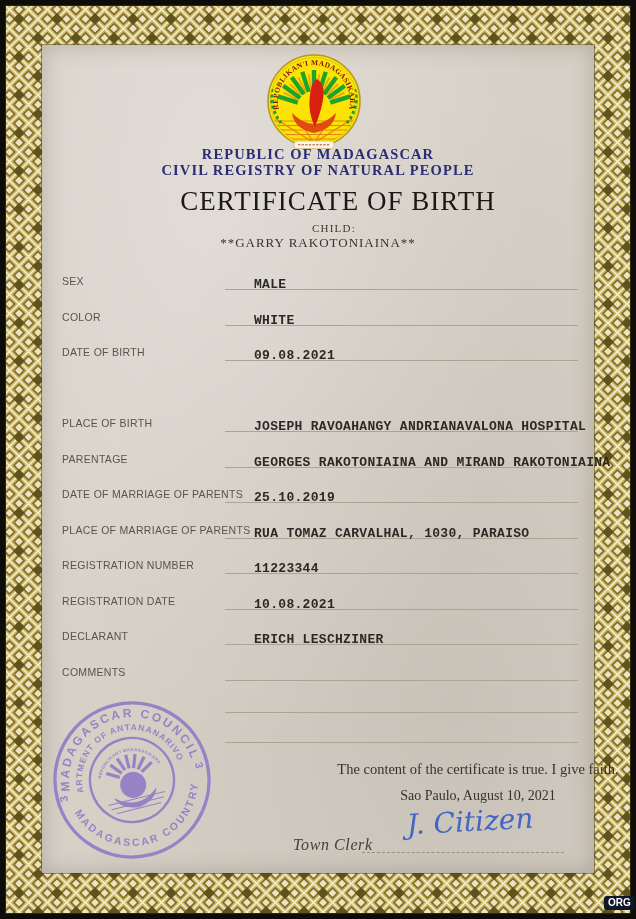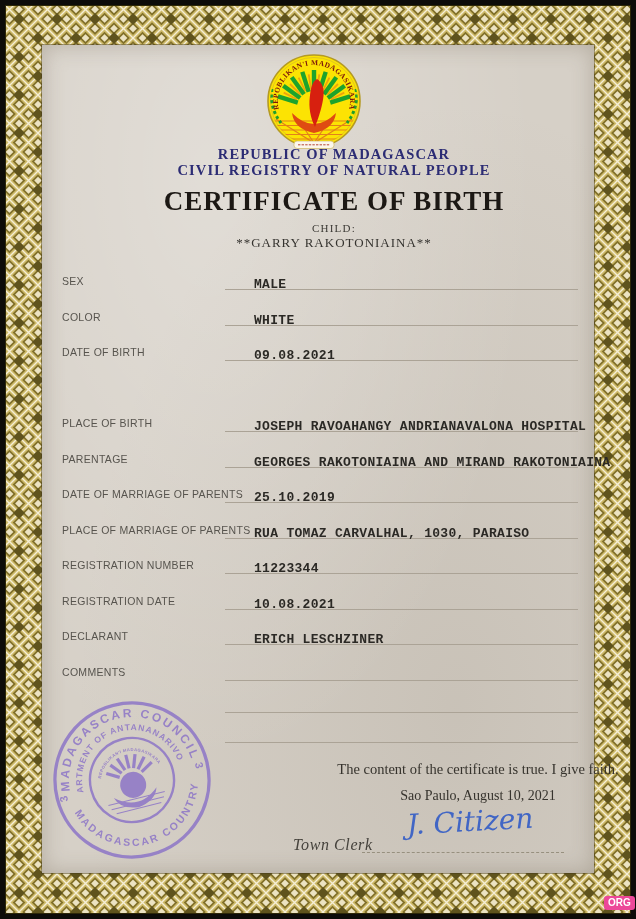--- a/index.html
+++ b/index.html
@@ -5,43 +5,43 @@
   html,body{margin:0;padding:0;background:#000;}
   .page{position:relative;width:636px;height:919px;background:#0d0c09;overflow:hidden;
         font-family:"Liberation Serif",serif;}
   .border-svg{position:absolute;left:0;top:0;}
   .paper{position:absolute;left:42px;top:45px;width:552px;height:828px;
          background:
            radial-gradient(ellipse at 30% 15%, rgba(255,255,255,.28), transparent 60%),
            radial-gradient(ellipse at 75% 80%, rgba(120,108,90,.14), transparent 65%),
            #d6d0c7;
          box-shadow: inset 0 0 22px rgba(95,82,60,.30), 0 0 0 1px rgba(70,60,25,.5);}
-  .center{position:absolute;left:16px;width:100%;text-align:center;}
+  .center{position:absolute;left:0;width:100%;text-align:center;}
   .hdr{font-weight:bold;color:#2c2c74;font-size:14.5px;letter-spacing:1.1px;}
-  .title{font-size:27px;color:#1c1814;letter-spacing:1px;font-weight:700;}
-  .child-label{font-size:11px;color:#3c3a35;letter-spacing:1.2px;}
+  .title{font-size:27px;color:#1c1814;letter-spacing:1px;font-weight:400;padding-left:20px;}
+  .child-label{font-size:11px;color:#3c3a35;letter-spacing:1.2px;padding-left:16px;}
   .child-name{font-size:13px;color:#35332f;letter-spacing:1px;font-weight:400;}
   .emblem{position:absolute;left:222px;top:4px;}
   .row{position:absolute;left:20px;width:516px;height:20px;}
   .flabel{position:absolute;left:0;top:2px;font-family:"Liberation Sans",sans-serif;
           font-size:10.5px;color:#57544e;letter-spacing:.3px;}
   .fline{position:absolute;left:163px;right:0;top:16px;border-top:1px solid #aba396;}
   .fvalue{position:absolute;left:192px;top:4px;font-family:"Liberation Mono",monospace;
           font-weight:bold;font-size:13px;color:#2b2925;letter-spacing:.3px;white-space:nowrap;}
   .xline{position:absolute;left:183px;width:353px;border-top:1px solid #aba396;}
   .stamp{position:absolute;left:5px;top:650px;opacity:.88;}
   .attest1{top:716px;font-size:14.5px;color:#36332d;}
   .attest2{top:743px;font-size:14px;color:#36332d;}
   .clerk{position:absolute;left:251px;top:791px;font-style:italic;font-size:16px;
          color:#45423c;letter-spacing:.6px;}
   .sigline{position:absolute;left:320px;top:807px;width:202px;border-top:1px dashed #97907f;}
   .signature{position:absolute;left:338px;top:760px;width:180px;text-align:center;
              font-family:"DejaVu Serif",serif;font-style:italic;font-size:28px;
              color:#4166c5;transform:rotate(-3deg);}
-  .org-badge{position:absolute;left:604px;top:896px;background:#ec4899;color:#fff;
+  .org-badge{position:absolute;left:604px;top:896px;background:#0f172a;color:#fff;
              font-family:"Liberation Sans",sans-serif;font-size:10px;font-weight:bold;
              padding:1px 4px 2px 4px;border-radius:3px;line-height:11px;}
 </style>
 </head>
 <body>
 
 <div class="page">
 
   <svg class="border-svg" width="636" height="919" viewBox="0 0 636 919">
     <defs>

